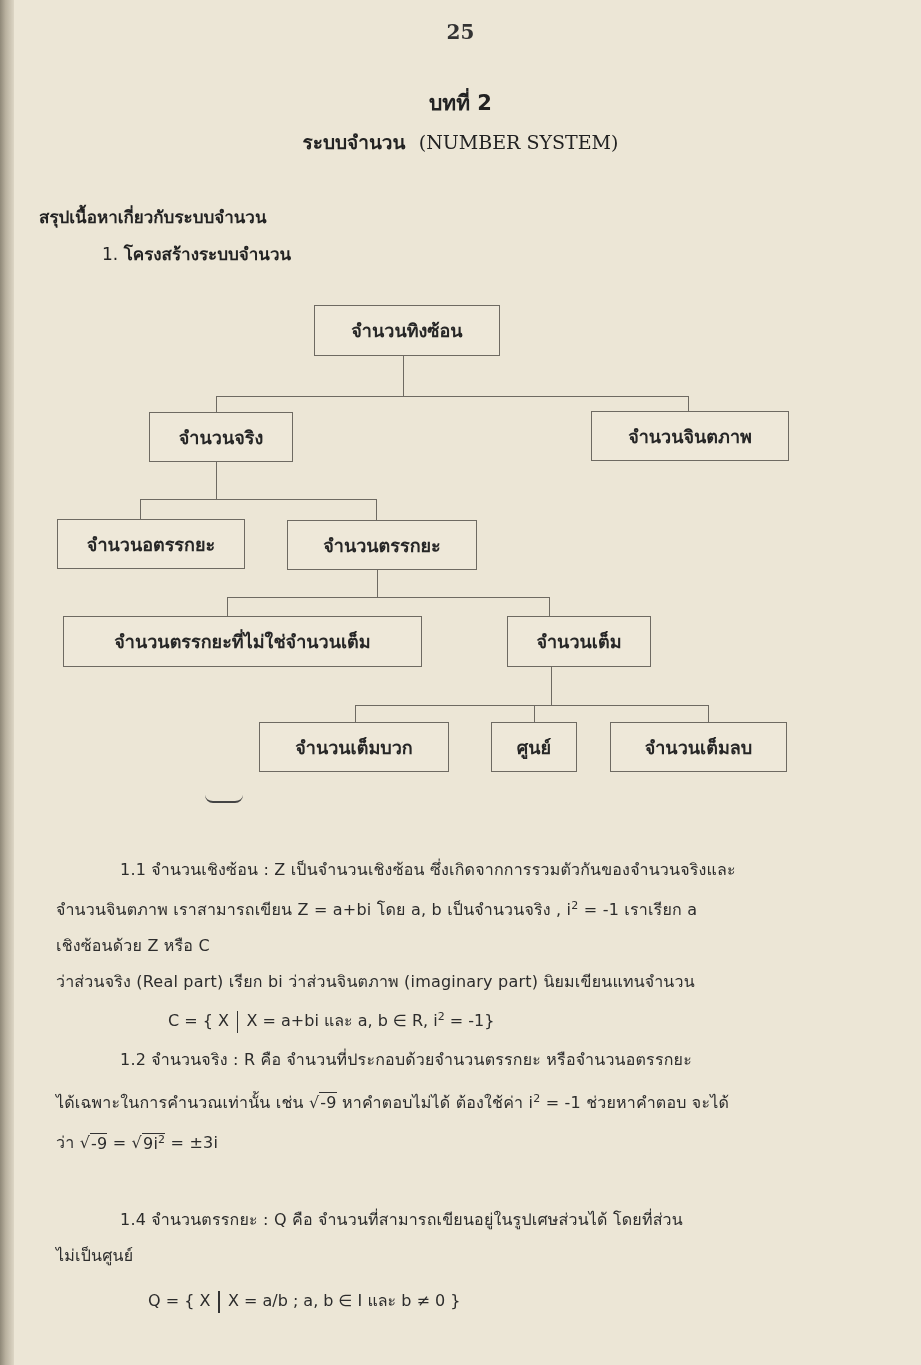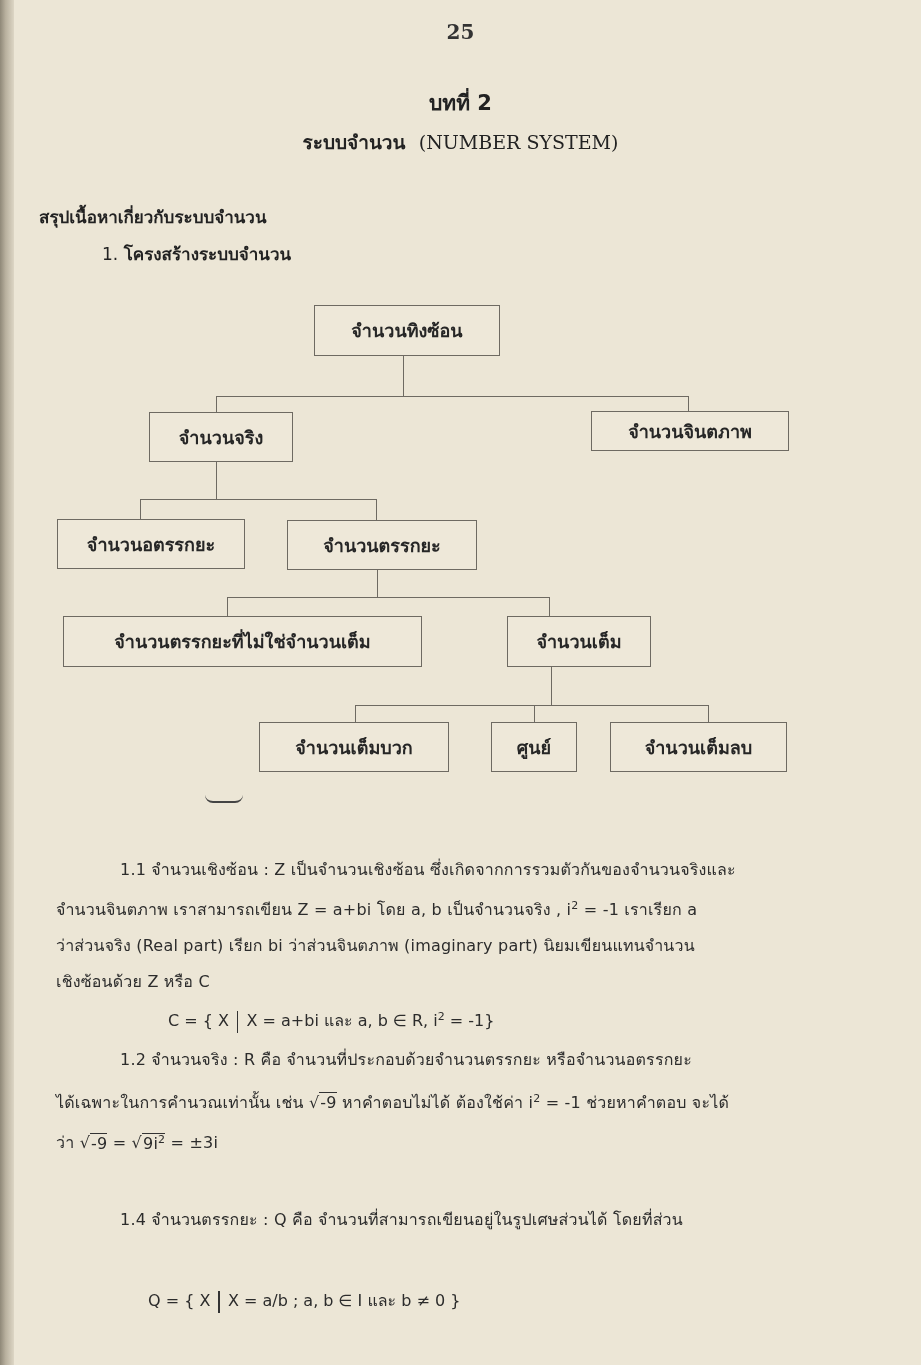--- a/index.html
+++ b/index.html
@@ -81,21 +81,21 @@
 </div>
 
 <div>
   <div class="node" style="left:314px;top:305px;width:186px;height:51px;">จำนวนทิงซ้อน</div>
   <div class="line v" style="left:403px;top:356px;height:41px;"></div>
   <div class="line h" style="left:216px;top:396px;width:473px;"></div>
   <div class="line v" style="left:216px;top:396px;height:16px;"></div>
   <div class="line v" style="left:688px;top:396px;height:15px;"></div>
 
   <div class="node" style="left:149px;top:412px;width:144px;height:50px;">จำนวนจริง</div>
-  <div class="node" style="left:591px;top:411px;width:198px;height:40px;">จำนวนจินตภาพ</div>
+  <div class="node" style="left:591px;top:411px;width:198px;height:50px;">จำนวนจินตภาพ</div>
 
   <div class="line v" style="left:216px;top:462px;height:38px;"></div>
   <div class="line h" style="left:140px;top:499px;width:237px;"></div>
   <div class="line v" style="left:140px;top:499px;height:20px;"></div>
   <div class="line v" style="left:376px;top:499px;height:21px;"></div>
 
   <div class="node" style="left:57px;top:519px;width:188px;height:50px;">จำนวนอตรรกยะ</div>
   <div class="node" style="left:287px;top:520px;width:190px;height:50px;">จำนวนตรรกยะ</div>
 
   <div class="line v" style="left:377px;top:570px;height:28px;"></div>
@@ -115,34 +115,35 @@
   <div class="node" style="left:259px;top:722px;width:190px;height:50px;">จำนวนเต็มบวก</div>
   <div class="node" style="left:491px;top:722px;width:86px;height:50px;">ศูนย์</div>
   <div class="node" style="left:610px;top:722px;width:177px;height:50px;">จำนวนเต็มลบ</div>
 </div>
 
 <div class="stray-mark"></div>
 
 <div class="para" style="top:852px;">
   <div class="indent">1.1  จำนวนเชิงซ้อน : Z   เป็นจำนวนเชิงซ้อน ซึ่งเกิดจากการรวมตัวกันของจำนวนจริงและ</div>
   <div><span>จำนวนจินตภาพ เราสามารถเขียน  Z = a+bi  โดย  a, b  เป็นจำนวนจริง , i</span><sup>2</sup><span> = -1 เราเรียก  a</span></div>
+  <div>เชิงซ้อนด้วย Z หรือ C</div>
   <div>ว่าส่วนจริง (Real part) เรียก bi ว่าส่วนจินตภาพ (imaginary part) นิยมเขียนแทนจำนวน</div>
-  <div>เชิงซ้อนด้วย Z หรือ C</div>
 </div>
 
 <div class="formula" style="left:168px;top:1008px;">
   <span>C = { X</span><span class="bar"></span><span>X = a+bi และ a, b ∈ R, i</span><sup>2</sup><span> = -1}</span>
 </div>
 
 <div class="para" style="top:1042px;left:120px;">1.2  จำนวนจริง : R   คือ จำนวนที่ประกอบด้วยจำนวนตรรกยะ  หรือจำนวนอตรรกยะ</div>
 
 <div class="para" style="top:1081px;">
   <div><span>ได้เฉพาะในการคำนวณเท่านั้น  เช่น </span>√<span class="sqrt">-9</span><span>  หาคำตอบไม่ได้  ต้องใช้ค่า i</span><sup>2</sup><span> = -1 ช่วยหาคำตอบ  จะได้</span></div>
   <div><span>ว่า </span>√<span class="sqrt">-9</span><span> = </span>√<span class="sqrt"><span>9i</span><sup>2</sup></span><span>  = ±3i</span></div>
 </div>
 
 <div class="para" style="top:1202px;">
   <div class="indent">1.4  จำนวนตรรกยะ : Q  คือ  จำนวนที่สามารถเขียนอยู่ในรูปเศษส่วนได้   โดยที่ส่วน</div>
+  <div>ไม่เป็นศูนย์</div>
 </div>
 
 <div class="formula" style="left:148px;top:1288px;">
   <span>Q = { X</span><span class="bar"></span><span>X  =  a/b  ;  a, b ∈ I  และ b ≠ 0 }</span>
 </div>
 
 </body></html>

